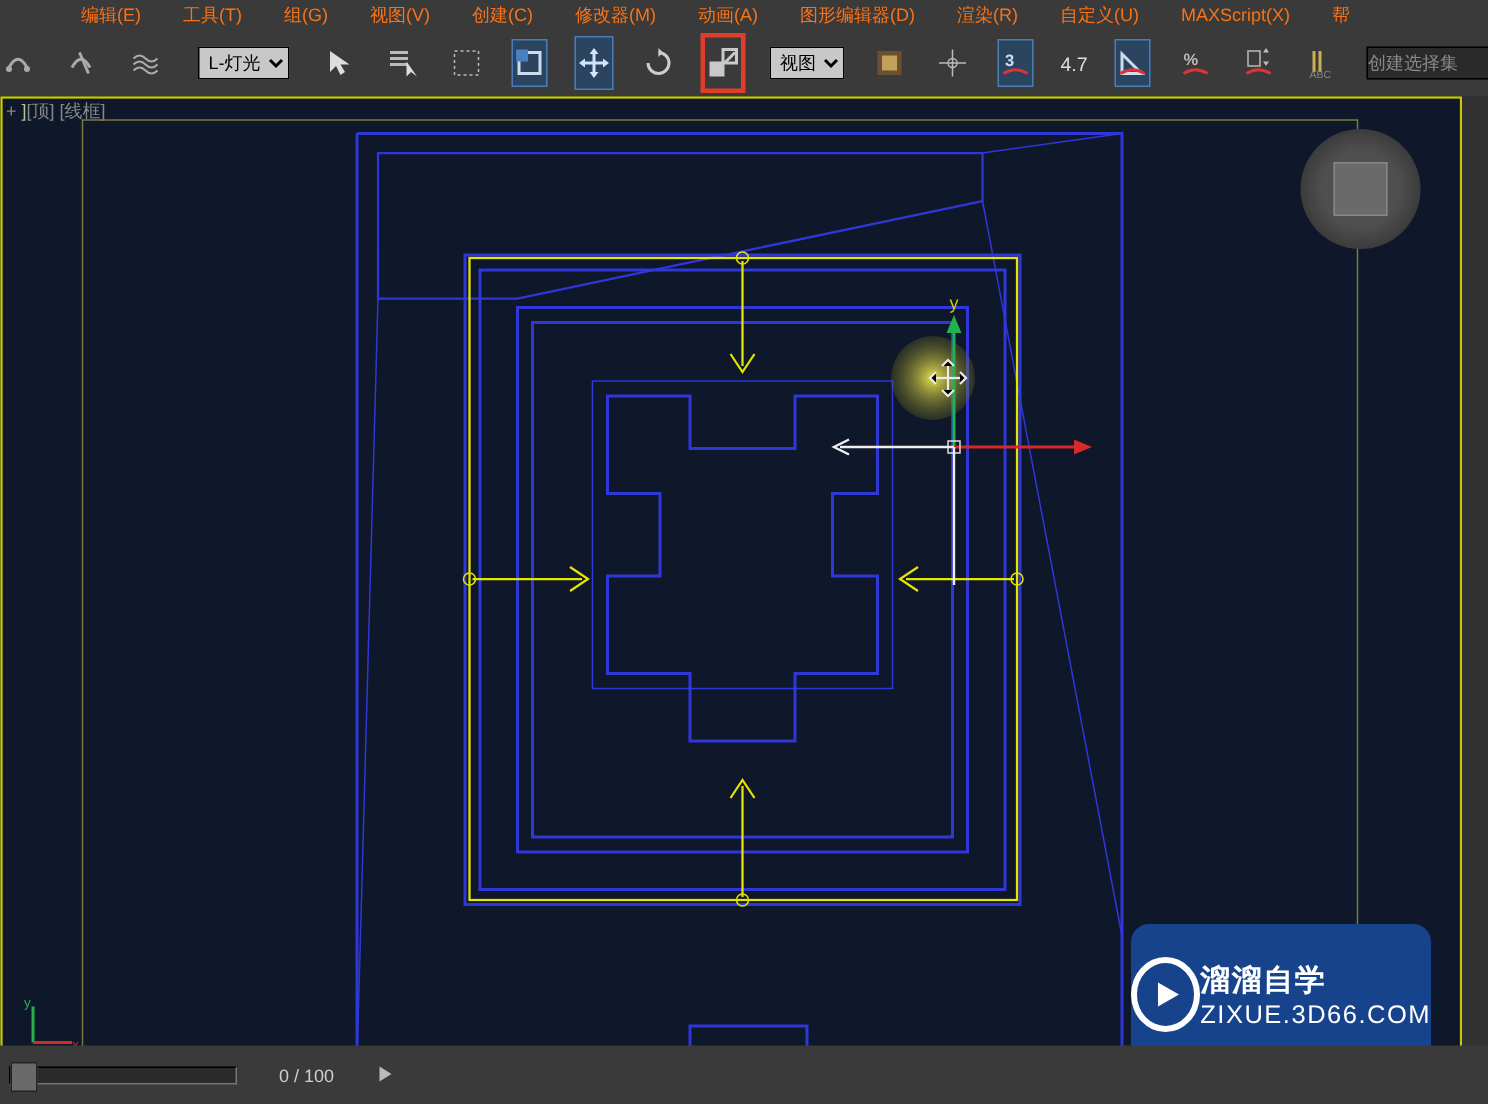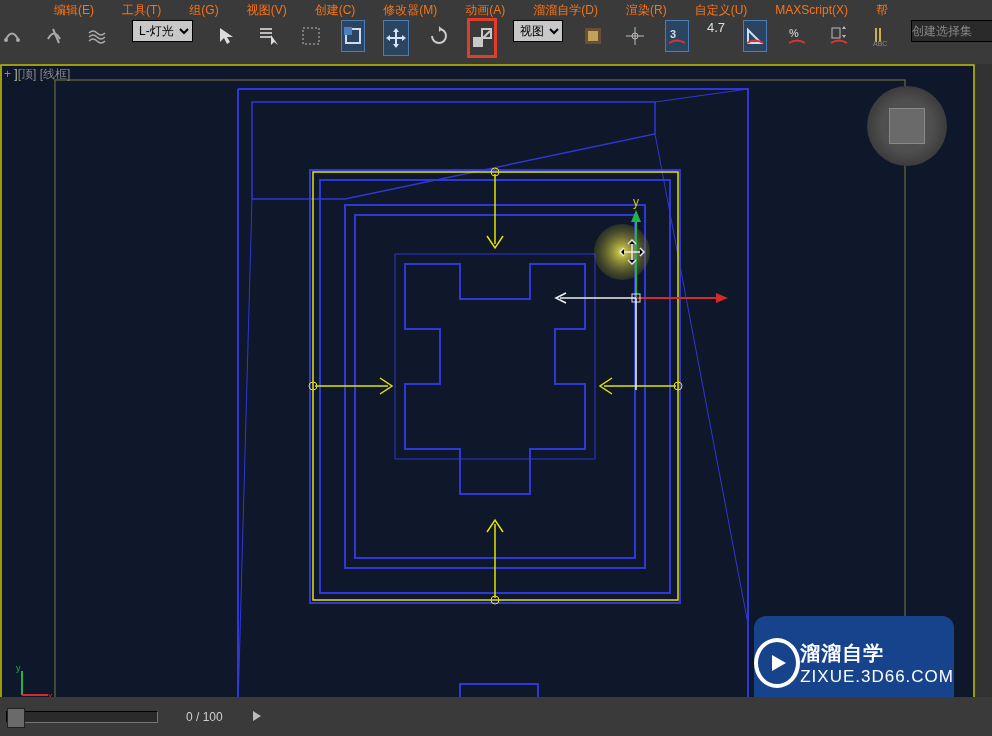--- a/index.html
+++ b/index.html
@@ -1,20 +1,20 @@
 <!DOCTYPE html>
 <html><head>
 <meta charset="utf-8">
 <style>
 html,body{margin:0;padding:0;width:992px;height:736px;background:#3a3a3a;font-family:"Microsoft YaHei",Arial,sans-serif;font-size:12px;color:#c8c8c8;overflow:hidden}
 
 .menubar{position:absolute;left:0;top:0;width:100%;height:20px;background:#3a3a3a;display:flex;align-items:center;padding-left:40px;box-sizing:border-box}
 .menu-item{color:#f97316;padding:0 14px;cursor:pointer;font-size:12px;white-space:nowrap}
 
-.toolbar{position:absolute;left:0;top:20px;width:100%;height:44px;background:#3a3a3a;display:flex;gap:18px;padding-left:2px;box-sizing:border-box}
+.toolbar{position:absolute;left:0;top:20px;width:100%;height:44px;background:#3a3a3a;display:flex;align-items:center;gap:18px;padding-left:2px;box-sizing:border-box}
 .tbtn{width:30px;height:30px;display:flex;align-items:center;justify-content:center;cursor:pointer;border:1px solid transparent}
 .tbtn.active{background:#2b4560;border:1px solid #4a7db8}
 .tbtn.highlight{outline:3px solid #e23c2a;outline-offset:-1px}
 .tbtn.big{width:34px;height:34px}
 .dropdown{height:22px;background:#c8c8c8;color:#000;border:1px solid #000;font-size:12px;padding:0 2px;box-sizing:border-box}
 .layer-dd{width:80px;margin:0 4px}
 .ref-dd{width:68px}
 .spin{width:30px;color:#ddd;font-size:13px}
 .named-sel{width:110px;height:22px;background:#2a2a2a;color:#888;border:1px solid #000;font-size:12px;padding:0 0;box-sizing:border-box}
 
@@ -46,21 +46,21 @@
 <body>
 
 <div class="menubar">
   <div class="menu-item">编辑(E)</div>
   <div class="menu-item">工具(T)</div>
   <div class="menu-item">组(G)</div>
   <div class="menu-item">视图(V)</div>
   <div class="menu-item">创建(C)</div>
   <div class="menu-item">修改器(M)</div>
   <div class="menu-item">动画(A)</div>
-  <div class="menu-item">溜溜自学(D)</div>
+  <div class="menu-item">图形编辑器(D)</div>
   <div class="menu-item">渲染(R)</div>
   <div class="menu-item">自定义(U)</div>
   <div class="menu-item">MAXScript(X)</div>
   <div class="menu-item">帮</div>
 </div>
 
 <div class="toolbar">
   <div class="tbtn">
     <svg width="22" height="22">
         <path d="M3 14 Q9 3 15 14" fill="none" stroke="#aaa" stroke-width="2"></path>

